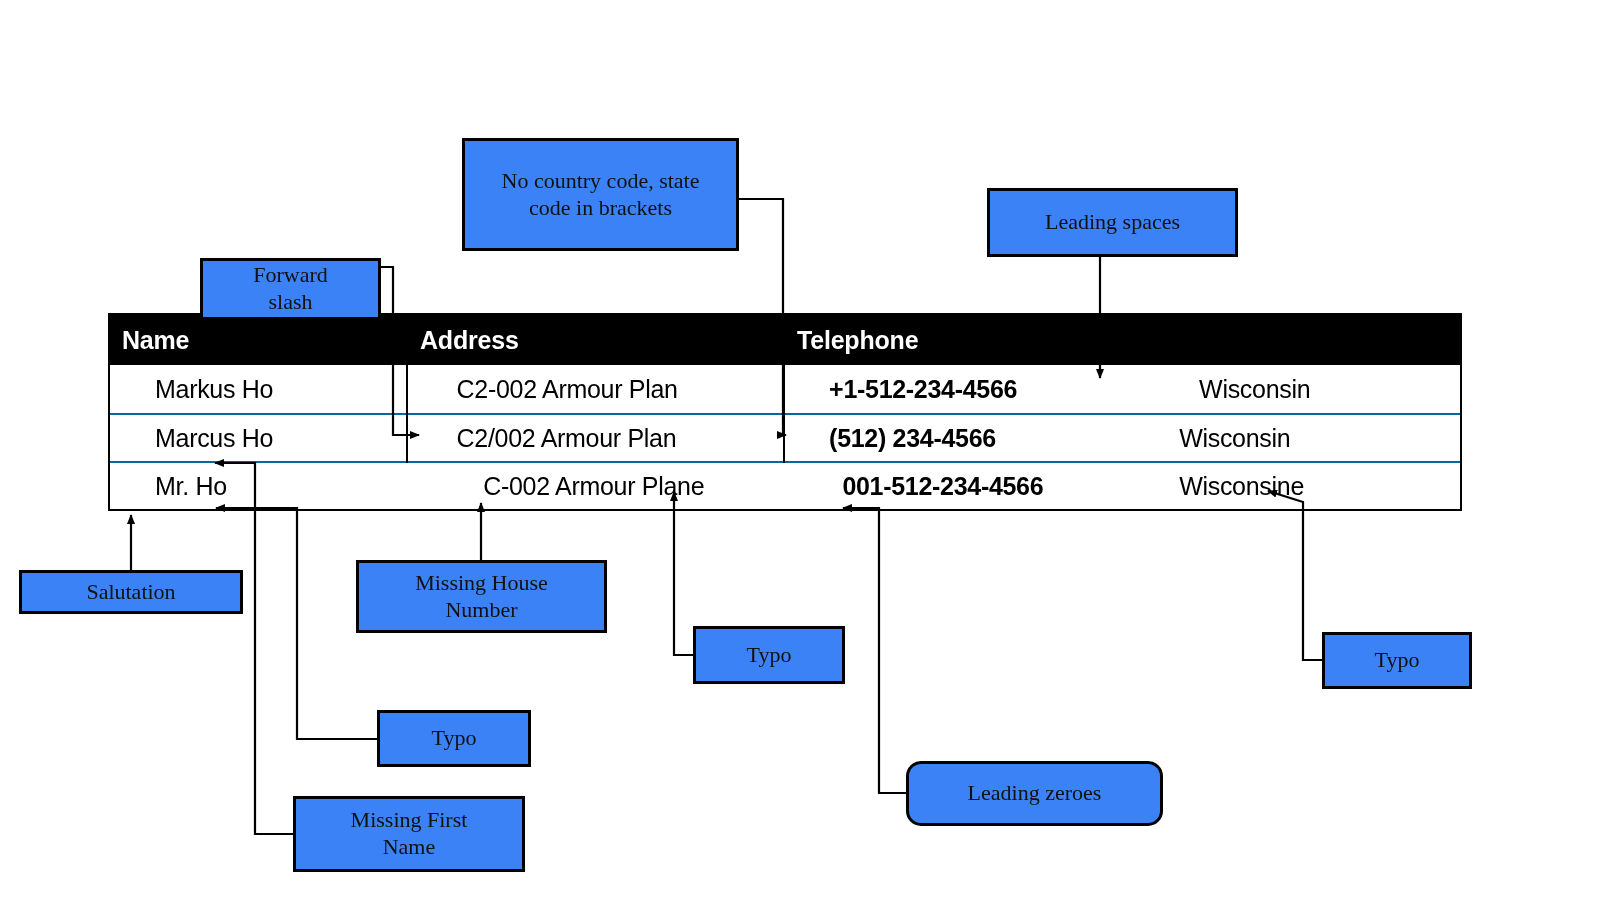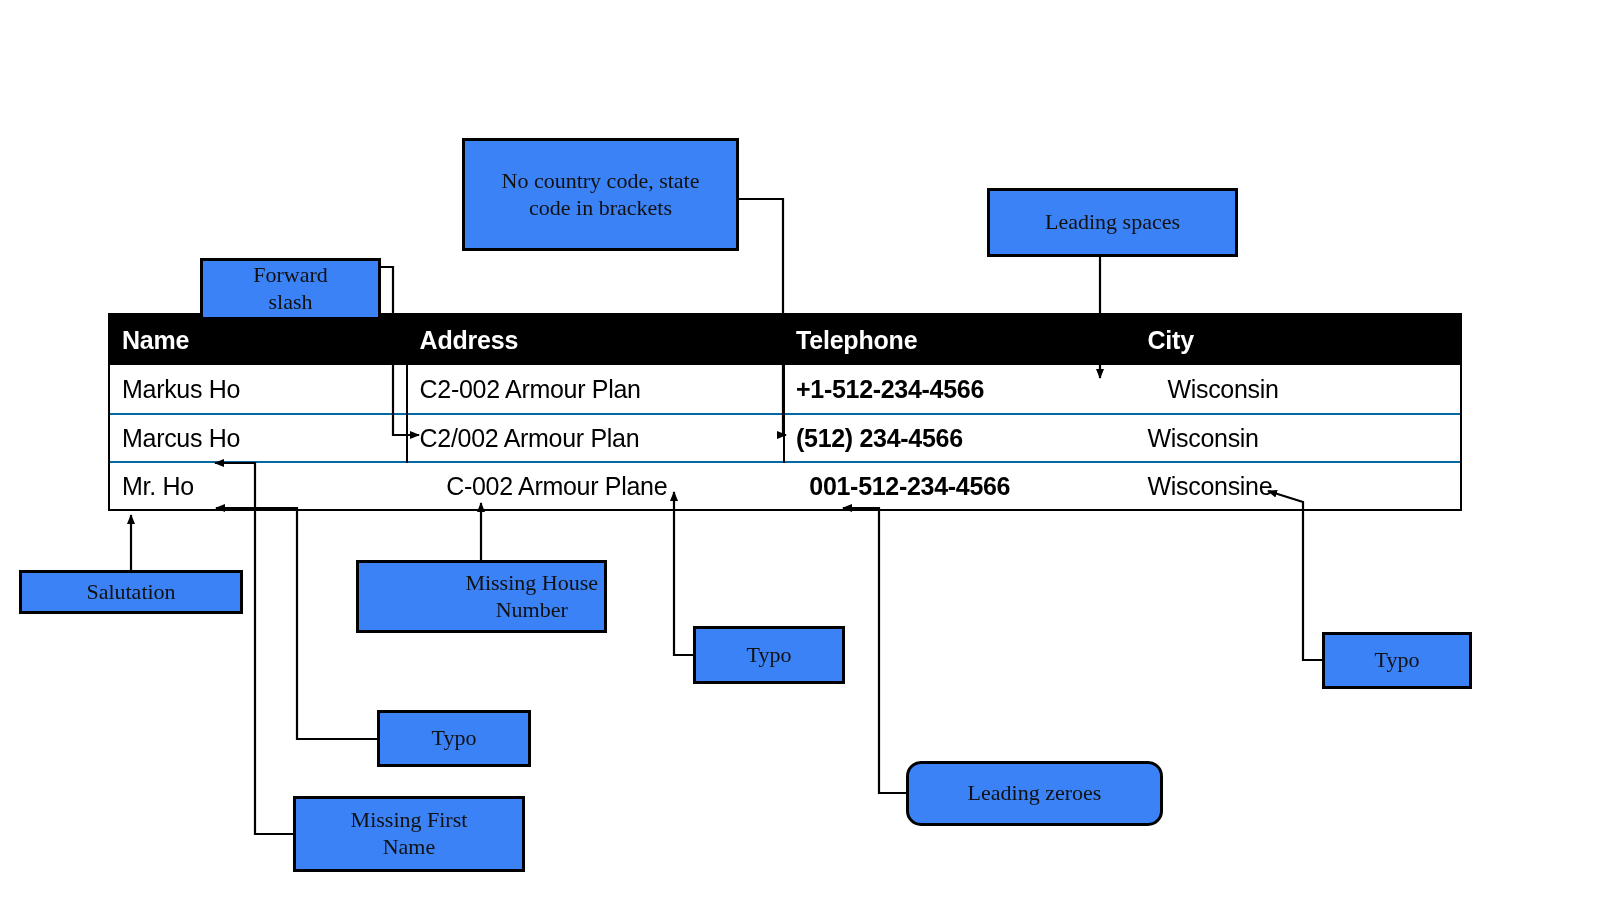--- a/index.html
+++ b/index.html
@@ -14,21 +14,21 @@
   .trow{display:flex;height:48px;align-items:center;box-sizing:border-box;}
   .thead{background:#000;color:#fff;height:50px;}
   .trow.body{border-top:2px solid #0369a1;}
   .trow.first{border-top:none;}
   .cell{box-sizing:border-box;white-space:pre;}
   .c-name{width:298px;padding-left:12px;}
   .c-addr{width:377px;padding-left:12px;}
   .c-tel{width:352px;padding-left:12px;font-weight:bold;}
   .c-city{width:325px;padding-left:12px;}
   .thead .cell{font-weight:bold;font-size:25px;letter-spacing:-0.2px;}
-  .trow.body .cell{font-size:25px;color:#000;letter-spacing:-0.3px;}
+  .trow.body .cell{font-size:25px;color:#000;letter-spacing:-0.3px;margin-left:33px;}
 
   
   .vdiv{position:absolute;width:2px;background:#000;}
 
   
   .callout{position:absolute;border:3px solid #000;background:#3b82f6;
            box-sizing:border-box;display:flex;align-items:center;
            justify-content:center;text-align:center;
            font-family:"Liberation Serif",serif;font-size:22px;color:#111;
            line-height:1.22;padding:2px 6px;z-index:4;}
@@ -71,21 +71,20 @@
       <path d="M1322,660 L1303,660 L1303,502 L1268,491" marker-end="url(#ah)"></path>
     </g>
   </svg>
 
   <div id="table">
 
     <div class="trow thead">
       <div class="cell c-name">Name</div>
       <div class="cell c-addr">Address</div>
       <div class="cell c-tel">Telephone</div>
-      <div class="cell c-city">City</div>
     </div>
 
     <div class="trow body first">
       <div class="cell c-name">Markus Ho</div>
       <div class="cell c-addr">C2-002 Armour Plan</div>
       <div class="cell c-tel">+1-512-234-4566</div>
       <div class="cell c-city">   Wisconsin</div>
     </div>
 
     <div class="trow body">
@@ -117,21 +116,21 @@
   </div>
 
   <div class="callout" style="left:987px;top:188px;width:251px;height:69px;">
     <span style="white-space: pre-line;">Leading spaces</span>
   </div>
 
   <div class="callout" style="left:19px;top:570px;width:224px;height:44px;">
     <span style="white-space: pre-line;">Salutation</span>
   </div>
 
-  <div class="callout" style="left:356px;top:560px;width:251px;height:73px;justify-content:flex-end;">
+  <div class="callout" style="left:356px;top:560px;width:251px;height:73px;">
     <span style="white-space: pre-line;">Missing House
 Number</span>
   </div>
 
   <div class="callout" style="left:693px;top:626px;width:152px;height:58px;">
     <span style="white-space: pre-line;">Typo</span>
   </div>
 
   <div class="callout" style="left:377px;top:710px;width:154px;height:57px;">
     <span style="white-space: pre-line;">Typo</span>

